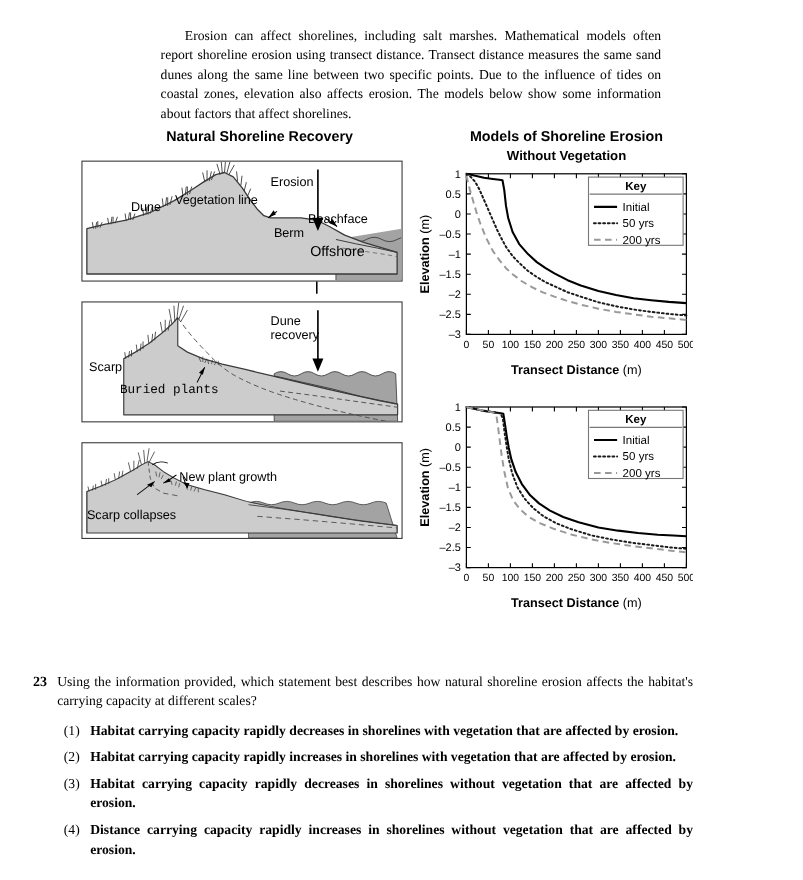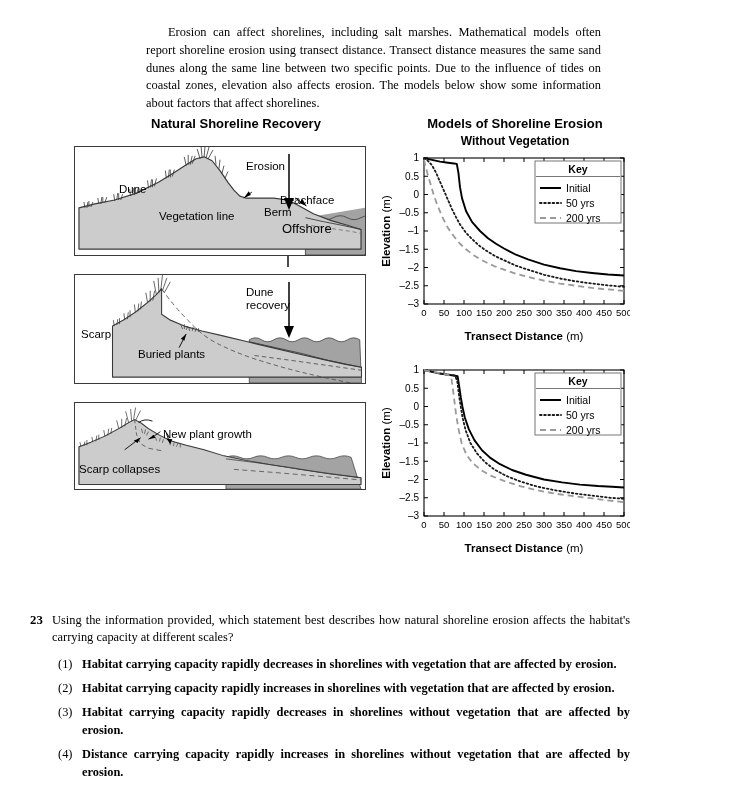--- a/index.html
+++ b/index.html
@@ -125,23 +125,23 @@
         <g stroke="#000" stroke-width="1" fill="none">
           <path d="M178,46 L170,52"></path>
           <path d="M222,52 L233,60"></path>
         </g>
         <polygon points="170,52 175,45 177,49" fill="#000"></polygon>
         <polygon points="233,60 226,57 229,53" fill="#000"></polygon>
       </g>
     </svg>
 
     <div style="position:absolute;left:44px;top:36px;font-family:'Liberation Sans',sans-serif;font-size:11.5px;">Dune</div>
-    <div style="position:absolute;left:84px;top:29px;font-family:'Liberation Sans',sans-serif;font-size:11.5px;white-space:nowrap;margin-top:34px;">Vegetation line</div>
+    <div style="position:absolute;left:84px;top:29px;font-family:'Liberation Sans',sans-serif;font-size:11.5px;white-space:nowrap;">Vegetation line</div>
     <div style="position:absolute;left:205px;top:47px;font-family:'Liberation Sans',sans-serif;font-size:11.5px;">Beachface</div>
-    <div style="position:absolute;left:189px;top:59px;font-family:'Liberation Sans',sans-serif;font-size:11.5px;">Berm</div>
+    <div style="position:absolute;left:174px;top:59px;font-family:'Liberation Sans',sans-serif;font-size:11.5px;">Berm</div>
     <div style="position:absolute;left:207px;top:74px;font-family:'Liberation Sans',sans-serif;font-size:13px;">Offshore</div>
   </div>
 
   <div class="panel" id="panel2">
     <svg viewBox="0 0 292 110" preserveAspectRatio="none">
       <defs>
           <clipPath id="clipP2">
             <rect x="0" y="0" width="292" height="110"></rect>
           </clipPath>
         </defs>
@@ -166,21 +166,21 @@
 
         <g stroke="#333" stroke-width="0.7" fill="none">
           <path d="M84,55 l-2,-4 M86,55 l0,-5 M88,56 l2,-4 M92,57 l-1,-4 M95,57 l1,-4 M98,58 l2,-4 M102,58 l0,-4"></path>
         </g>
 
         <path d="M80,74 L88,60" stroke="#000" stroke-width="1" fill="none"></path>
         <polygon points="88,60 82,65 86,67" fill="#000"></polygon>
       </g>
     </svg>
     <div style="position:absolute;left:6px;top:53px;font-family:'Liberation Sans',sans-serif;font-size:11.5px;">Scarp</div>
-    <div style="position:absolute;left:34px;top:73px;font-family:Liberation Sans, sans-serif;font-size:11.5px;white-space:nowrap;margin-left:29px;">Buried plants</div>
+    <div style="position:absolute;left:34px;top:73px;font-family:Liberation Mono, monospace;font-size:11.5px;white-space:nowrap;">Buried plants</div>
   </div>
 
   <div class="panel" id="panel3">
     <svg viewBox="0 0 292 114" preserveAspectRatio="none">
       <defs>
           <clipPath id="clipP3">
             <rect x="0" y="0" width="292" height="114"></rect>
           </clipPath>
         </defs>
       <g clip-path="url(#clipP3)">

